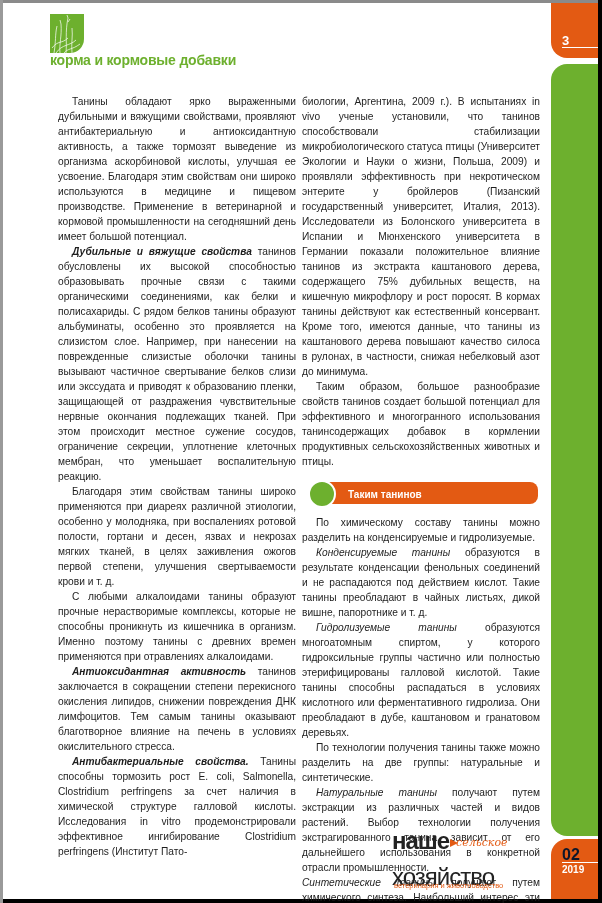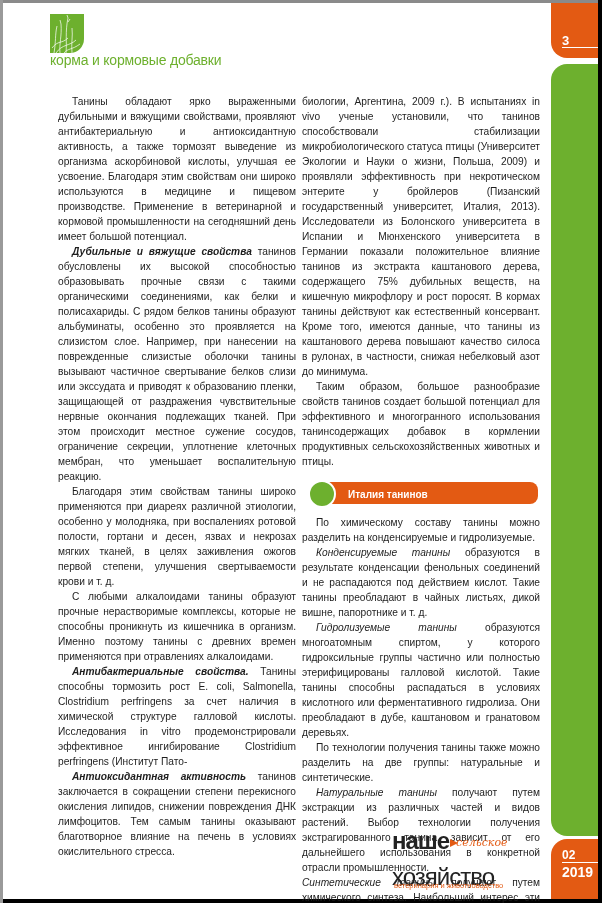--- a/index.html
+++ b/index.html
@@ -12,28 +12,28 @@
 
   
   .tab-top { position:absolute; left:551px; top:3px; width:47px; height:55px; background:#e35a13;
              border-bottom-left-radius:16px; }
   .tab-top .num { position:absolute; left:11px; top:30px; color:#fff; font-weight:bold; font-size:13px; }
   .tab-top .rule { position:absolute; left:11px; top:44px; width:36px; height:1px; background:#fff; }
   .tab-green { position:absolute; left:551px; top:64px; width:47px; height:772px; background:#6db02e;
                border-top-left-radius:16px; border-bottom-left-radius:16px; }
   .tab-bottom { position:absolute; left:551px; top:839px; width:47px; height:60px; background:#e35a13;
                 border-top-left-radius:16px; }
-  .tab-bottom .issue { position:absolute; left:11px; top:9px; color:#ffffff; font-weight:bold; font-size:12px; line-height:14px; }
+  .tab-bottom .issue { position:absolute; left:11px; top:9px; color:#0f172a; font-weight:bold; font-size:16px; line-height:14px; }
   .tab-bottom .rule { position:absolute; left:11px; top:23px; width:36px; height:1px; background:#fff; }
-  .tab-bottom .year { position:absolute; left:11px; top:25px; color:#fff; font-weight:bold; font-size:14px; }
+  .tab-bottom .year { position:absolute; left:11px; top:25px; color:#fff; font-weight:bold; font-size:10px; }
 
   
   .logo { position:absolute; left:50px; top:14px; width:34px; height:39px; background:#6db02e;
           border-bottom-right-radius:14px; overflow:hidden; }
-  .section-name { position:absolute; left:50px; top:52px; color:#6db02e; font-weight:normal; font-size:14px; letter-spacing:-0.2px; }
+  .section-name { position:absolute; left:50px; top:52px; color:#6db02e; font-weight:bold; font-size:14px; letter-spacing:-0.2px; }
 
   
   .col { position:absolute; top:94px; width:238px; font-size:10.2px; line-height:15px; text-align:justify; }
   .col-left { left:58px; }
   .col-right { left:302px; }
   .col p { margin:0; text-indent:14px; }
   .col p.noindent { text-indent:0; }
   .col b { font-style:italic; font-weight:bold; }
 
   .section-header { position:relative; height:22px; margin:12px 0 12px 6px; }
@@ -85,32 +85,32 @@
   <span class="issue">02</span>
   <span class="rule"></span>
   <span class="year">2019</span>
 </div>
 
 <div class="col col-left">
   <p>Танины обладают ярко выраженными дубильными и вяжущими свойствами, проявляют антибактериальную и антиоксидантную активность, а также тормозят выведение из организма аскорбиновой кислоты, улучшая ее усвоение. Благодаря этим свойствам они широко используются в медицине и пищевом производстве. Применение в ветеринарной и кормовой промышленности на сегодняшний день имеет большой потенциал.</p>
   <p><b>Дубильные и вяжущие свойства</b><span> танинов обусловлены их высокой способностью образовывать прочные связи с такими органическими соединениями, как белки и полисахариды. С рядом белков танины образуют альбуминаты, особенно это проявляется на слизистом слое. Например, при нанесении на поврежденные слизистые оболочки танины вызывают частичное свертывание белков слизи или экссудата и приводят к образованию пленки, защищающей от раздражения чувствительные нервные окончания подлежащих тканей. При этом происходит местное сужение сосудов, ограничение секреции, уплотнение клеточных мембран, что уменьшает воспалительную реакцию.</span></p>
   <p>Благодаря этим свойствам танины широко применяются при диареях различной этиологии, особенно у молодняка, при воспалениях ротовой полости, гортани и десен, язвах и некрозах мягких тканей, в целях заживления ожогов первой степени, улучшения свертываемости крови и т. д.</p>
   <p>С любыми алкалоидами танины образуют прочные нерастворимые комплексы, которые не способны проникнуть из кишечника в организм. Именно поэтому танины с древних времен применяются при отравлениях алкалоидами.</p>
+  <p><b>Антиоксидантная активность</b><span> танинов заключается в сокращении степени перекисного окисления липидов, снижении повреждения ДНК лимфоцитов. Тем самым танины оказывают благотворное влияние на печень в условиях окислительного стресса.</span></p>
   <p><b>Антибактериальные свойства.</b><span> Танины способны тормозить рост E. coli, Salmonella, Clostridium perfringens за счет наличия в химической структуре галловой кислоты. Исследования in vitro продемонстрировали эффективное ингибирование Clostridium perfringens (Институт Пато-</span></p>
-  <p><b>Антиоксидантная активность</b><span> танинов заключается в сокращении степени перекисного окисления липидов, снижении повреждения ДНК лимфоцитов. Тем самым танины оказывают благотворное влияние на печень в условиях окислительного стресса.</span></p>
 </div>
 
 <div class="col col-right">
   <p class="noindent">биологии, Аргентина, 2009 г.). В испытаниях in vivo ученые установили, что танинов способствовали стабилизации микробиологического статуса птицы (Университет Экологии и Науки о жизни, Польша, 2009) и проявляли эффективность при некротическом энтерите у бройлеров (Пизанский государственный университет, Италия, 2013). Исследователи из Болонского университета в Испании и Мюнхенского университета в Германии показали положительное влияние танинов из экстракта каштанового дерева, содержащего 75% дубильных веществ, на кишечную микрофлору и рост поросят. В кормах танины действуют как естественный консервант. Кроме того, имеются данные, что танины из каштанового дерева повышают качество силоса в рулонах, в частности, снижая небелковый азот до минимума.</p>
   <p>Таким образом, большое разнообразие свойств танинов создает большой потенциал для эффективного и многогранного использования танинсодержащих добавок в кормлении продуктивных сельскохозяйственных животных и птицы.</p>
 
   <div class="section-header">
     <div class="bar"></div>
     <div class="dot"></div>
-    <div class="label">Италия танинов</div>
+    <div class="label">Таким танинов</div>
   </div>
 
   <p>По химическому составу танины можно разделить на конденсируемые и гидролизуемые.</p>
   <p><i>Конденсируемые танины</i><span> образуются в результате конденсации фенольных соединений и не распадаются под действием кислот. Такие танины преобладают в чайных листьях, дикой вишне, папоротнике и т. д.</span></p>
   <p><i>Гидролизуемые танины</i><span> образуются многоатомным спиртом, у которого гидроксильные группы частично или полностью этерифицированы галловой кислотой. Такие танины способны распадаться в условиях кислотного или ферментативного гидролиза. Они преобладают в дубе, каштановом и гранатовом деревьях.</span></p>
   <p>По технологии получения танины также можно разделить на две группы: натуральные и синтетические.</p>
   <p><i>Натуральные танины</i><span> получают путем экстракции из различных частей и видов растений. Выбор технологии получения экстрагированного танина зависит от его дальнейшего использования в конкретной отрасли промышленности.</span></p>
   <p class="noindent"><i>Синтетические танины</i><span> получают путем химического синтеза. Наибольший интерес эти танины представляют для текстильной промышленности, выделки кожи и меха.</span></p>
 </div>
 

